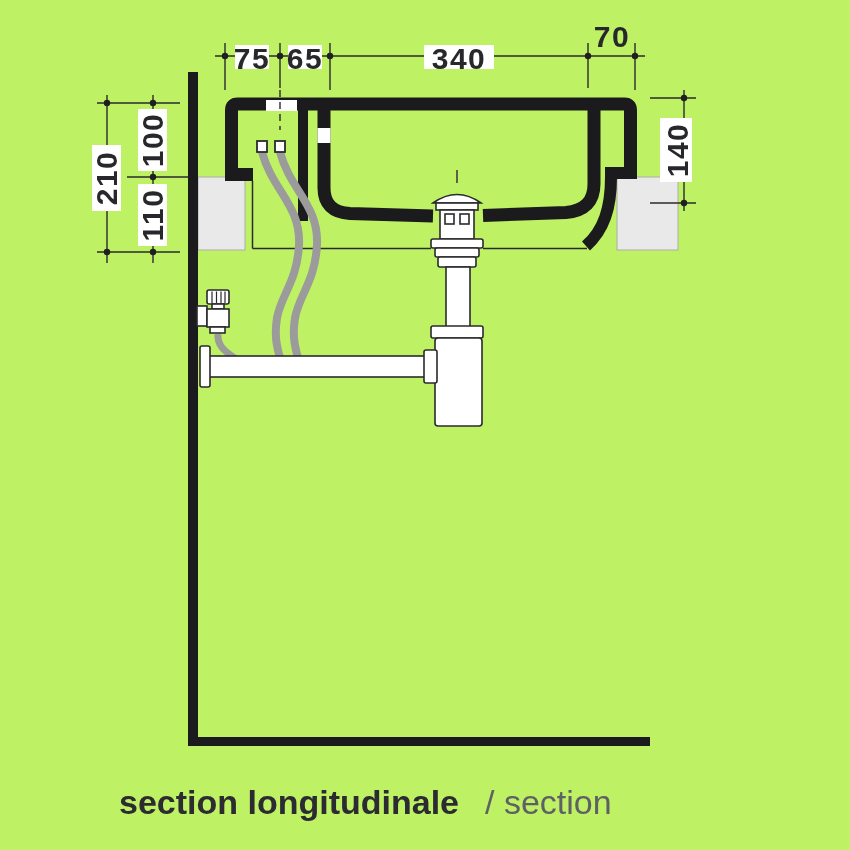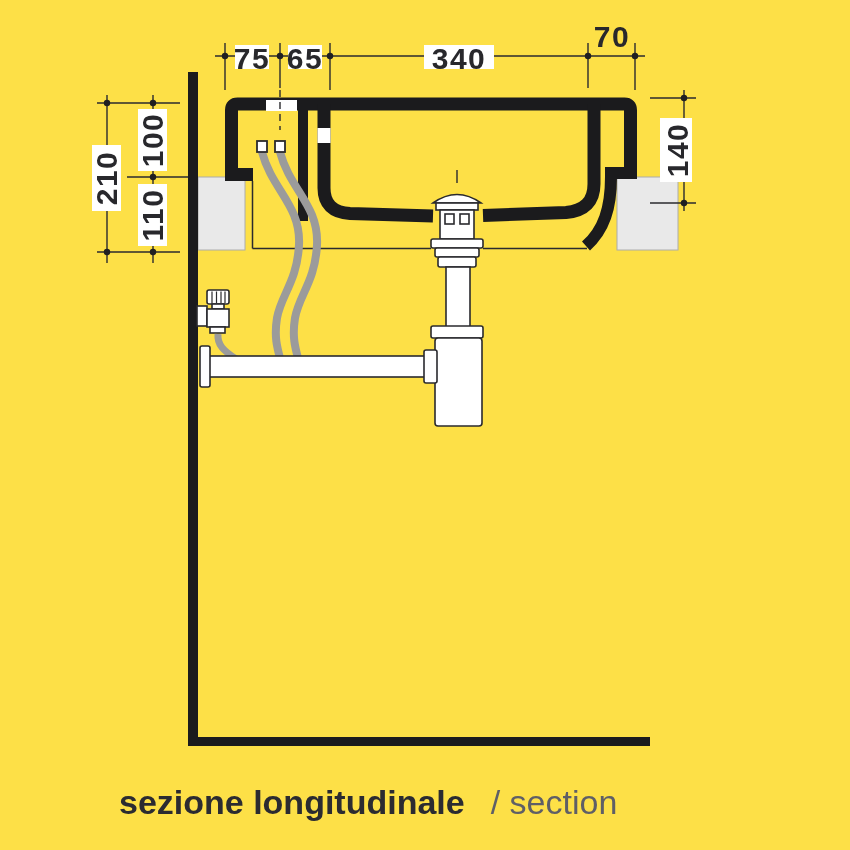--- a/index.html
+++ b/index.html
@@ -1,19 +1,19 @@
 <!DOCTYPE html>
 <html><head>
 <meta charset="utf-8">
 <style>
   html,body{margin:0;padding:0;background:#ffffff;}
   .page{
     position:relative;
     width:850px;height:850px;
-    background:#fde047;
+    background:#bef264;
     font-family:"Liberation Sans", sans-serif;
     overflow:hidden;
   }
   svg{position:absolute;left:0;top:0;}
   .dim-label{
     font-family:"Liberation Sans", sans-serif;
     font-weight:700;
     font-size:30px;
     letter-spacing:1.5px;
     fill:#28282c;
@@ -164,16 +164,16 @@
 
   <g stroke="#2a2a2e" stroke-width="1.6" fill="#ffffff">
     <rect x="209" y="356" width="217" height="21"></rect>
     <rect x="200" y="346" width="10" height="41" rx="2"></rect>
     <rect x="424" y="350" width="13" height="33" rx="2"></rect>
   </g>
 
 </svg>
 
 <div class="caption">
-  <span class="primary">sezione longitudinale</span><span class="secondary">/ section</span>
+  <span class="primary">section longitudinale</span><span class="secondary">/ section</span>
 </div>
 
 </div>
 
 </body></html>

